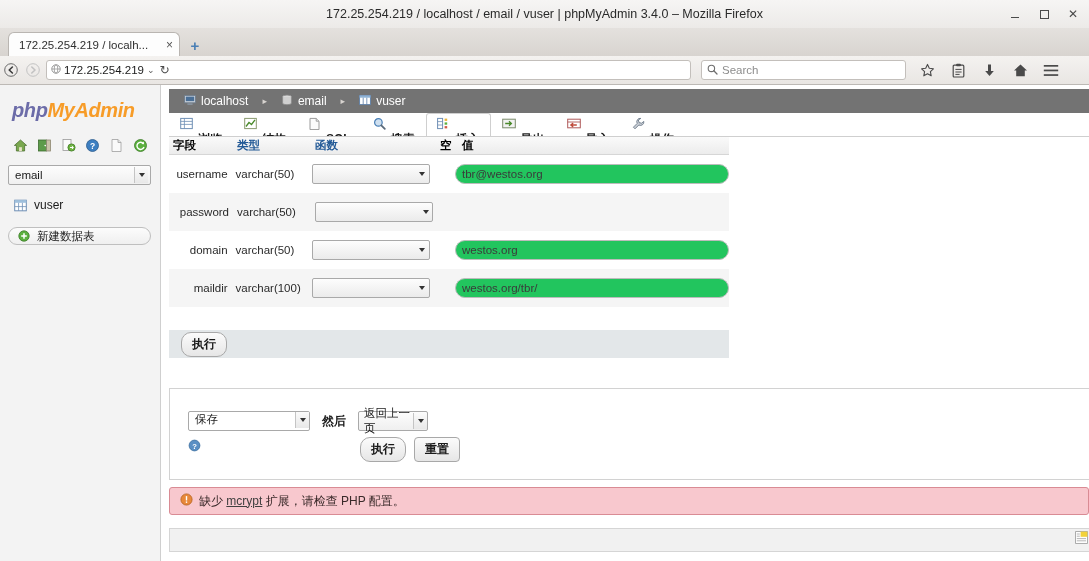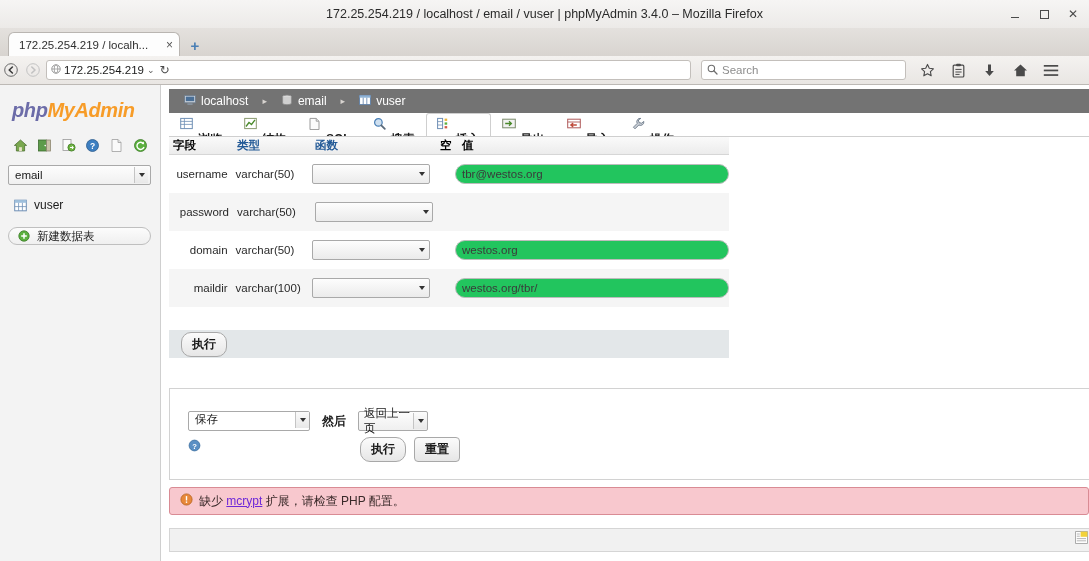--- a/index.html
+++ b/index.html
@@ -208,21 +208,21 @@
   .panel .row2 { position:absolute; left:18px; top:50px; display:flex; align-items:center; }
   .helpico { width:14px; height:14px; }
   .panel .row2btns { position:absolute; left:190px; top:48px; display:flex; align-items:center; gap:8px; }
 
   .errbar {
     position:absolute; left:8px; top:402px; width:920px; height:28px;
     background:#f8c8ce; border:1px solid #d98b94; border-radius:3px;
     display:flex; align-items:center; gap:6px; padding-left:10px; box-sizing:border-box;
   }
   .errbar .msg { font-size:12px; color:#3a2a2a; }
-  .errbar .msg a { color:#6d28d9; text-decoration:underline; }
+  .errbar .msg a { color:#404040; text-decoration:underline; }
 
   .botbar {
     position:absolute; left:8px; top:443px; width:920px; height:22px;
     background:#f1f1f1; border:1px solid #d5d5d5;
   }
   .botico { position:absolute; right:1px; top:2px; width:14px; height:14px; }
 </style>
 </head>
 <body>
 

